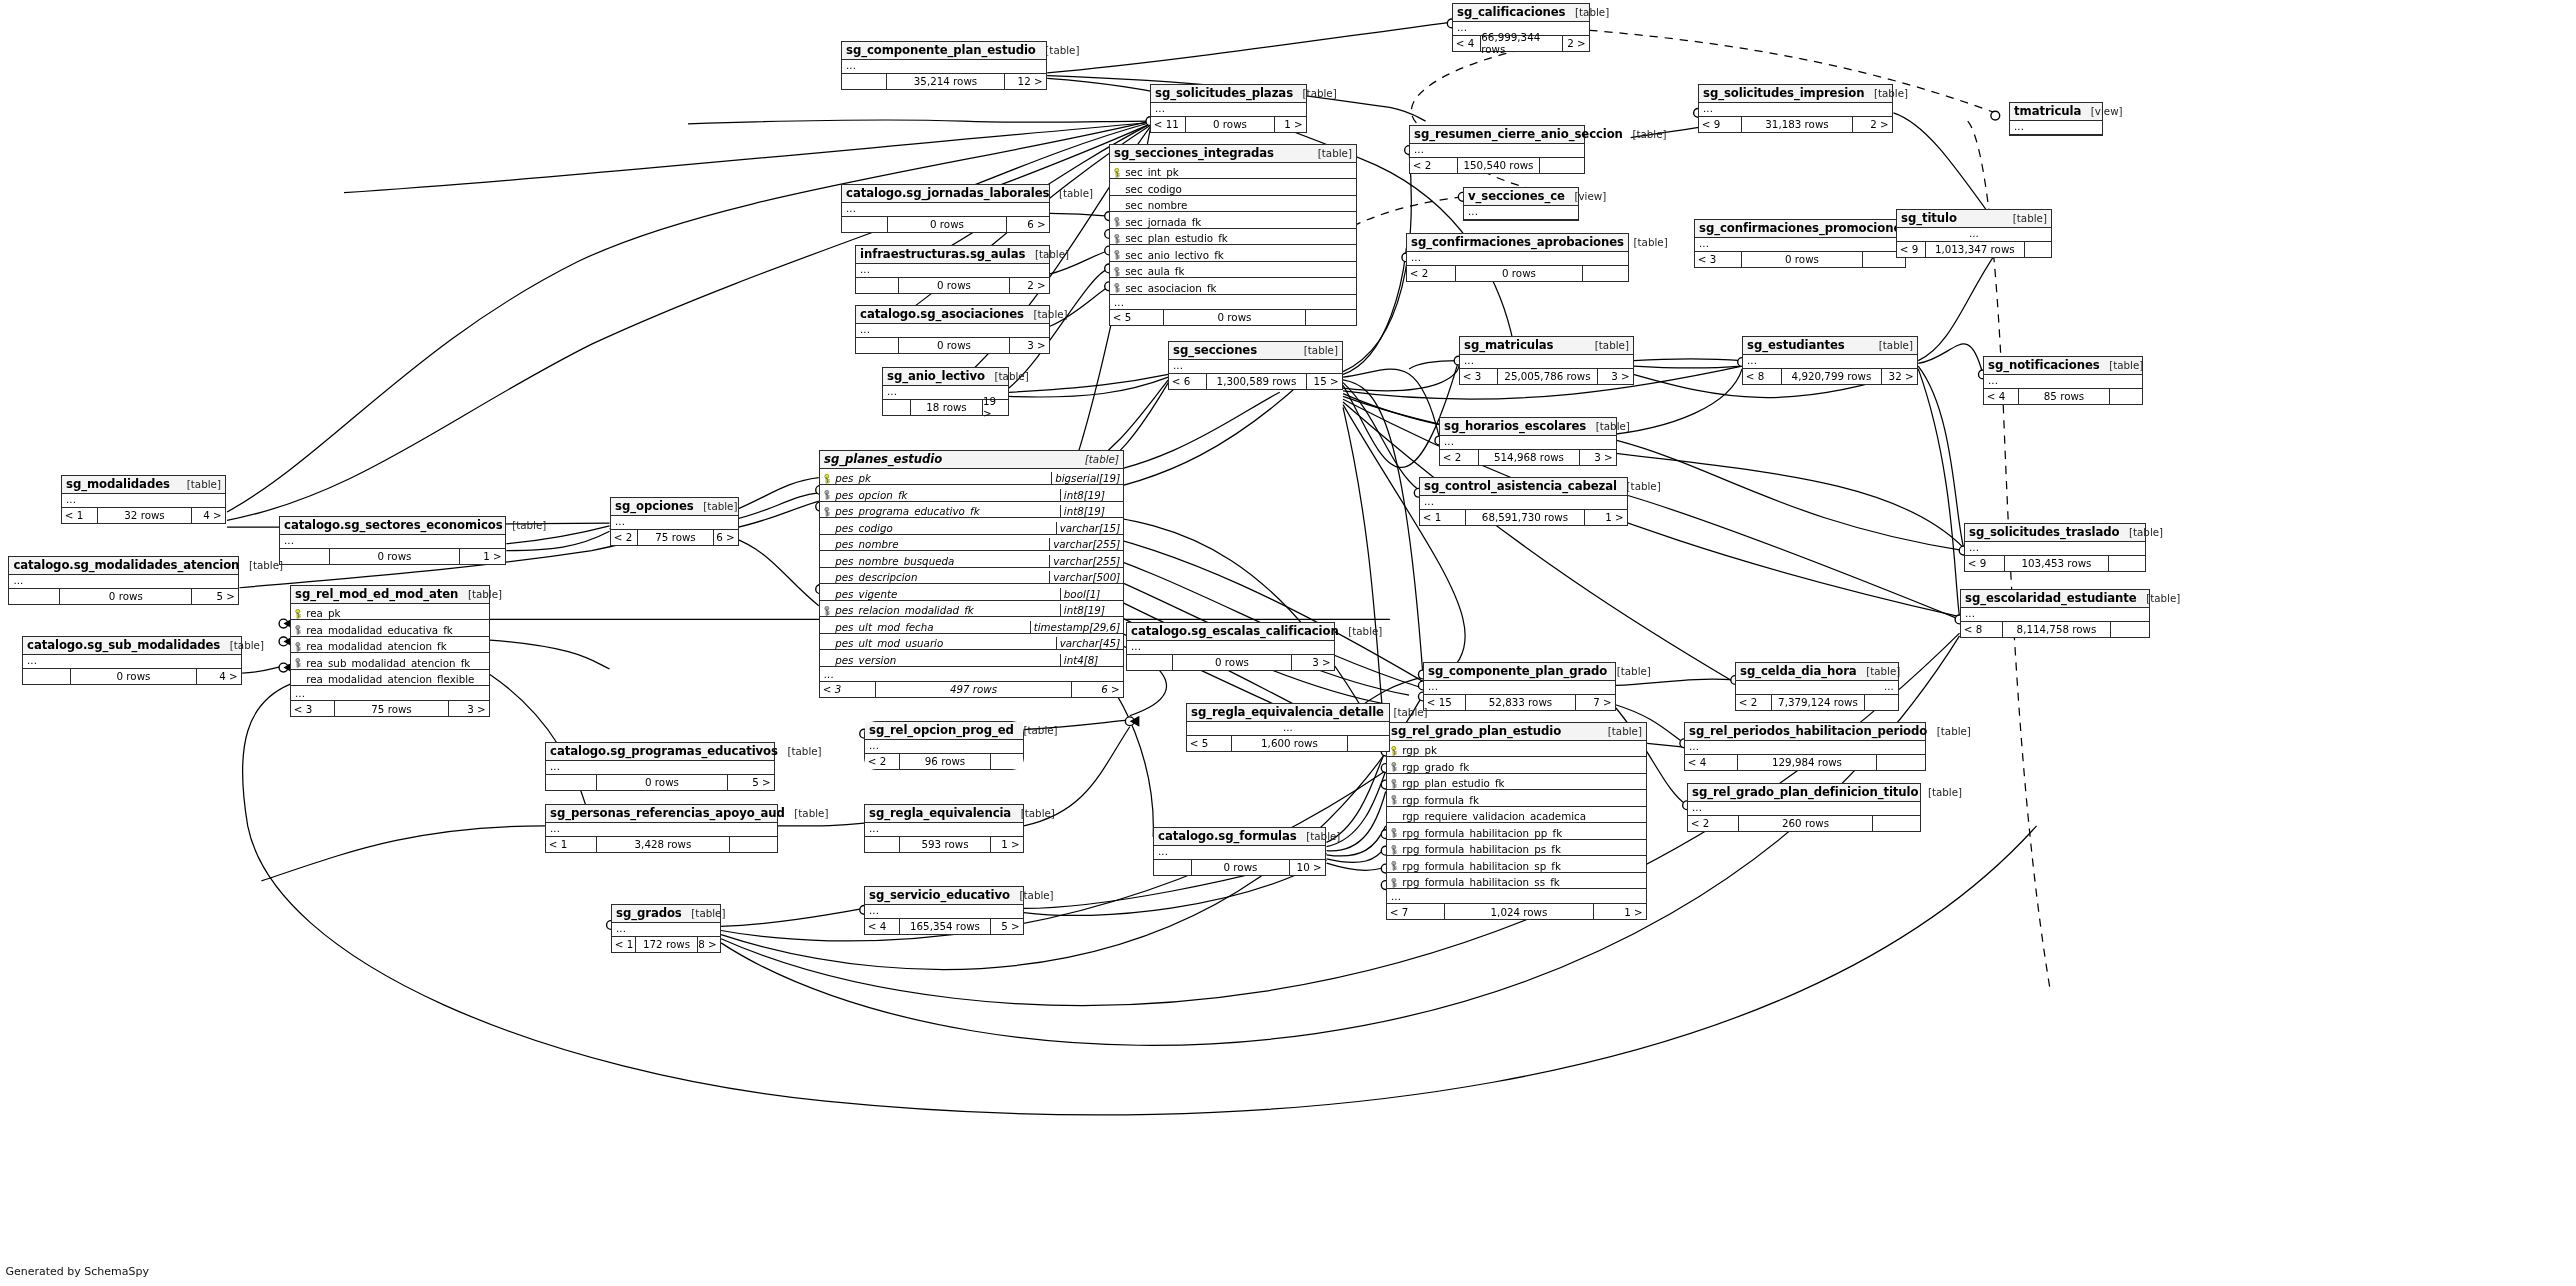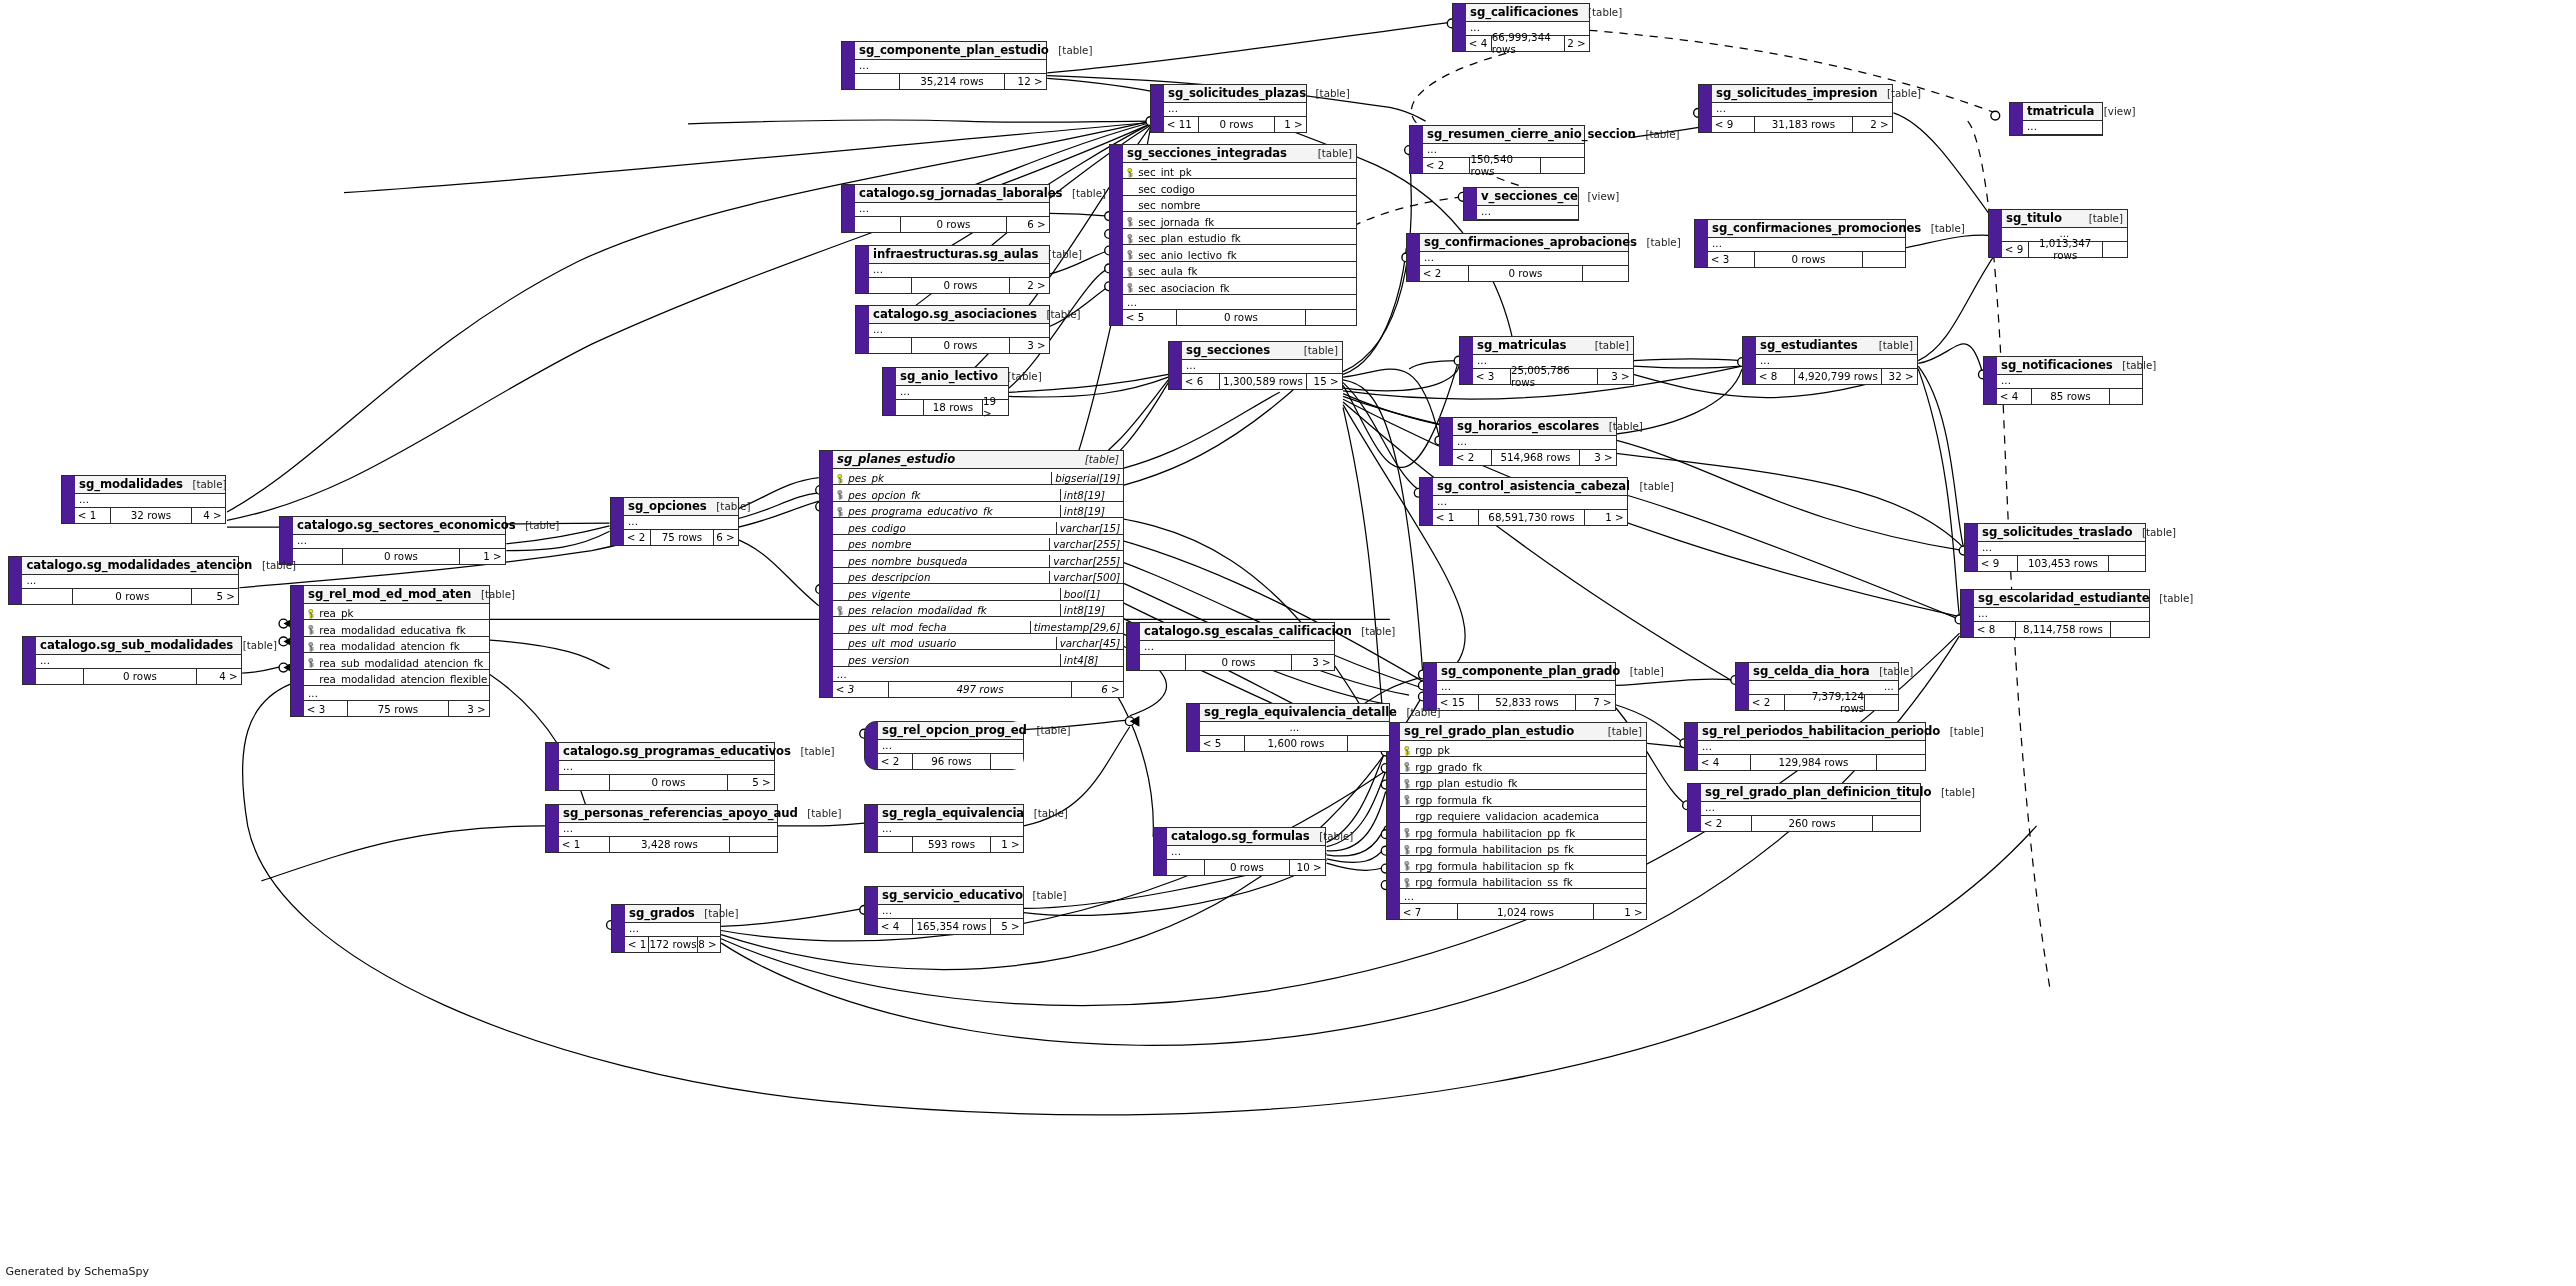--- a/index.html
+++ b/index.html
@@ -1,20 +1,20 @@
 <!DOCTYPE html>
 <html style="font-size:11px"><head>
 <meta charset="utf-8">
 <style>
   html,body{margin:0;padding:0;background:#ffffff;}
   body{font-family:"DejaVu Sans","Liberation Sans",sans-serif;}
   #canvas{position:relative;width:2576px;height:1287px;background:#fff;overflow:hidden;}
   #edges{position:absolute;left:0;top:0;width:2576px;height:1287px;pointer-events:none;}
 
-  .tbl{position:absolute;box-sizing:border-box;border:1.4px solid #2b2b2b;background:#4c1d95;padding-left:13px;}
+  .tbl{position:absolute;box-sizing:border-box;border:1.4px solid #2b2b2b;background:#1d4ed8;}
   .tbl-hd{display:flex;align-items:center;justify-content:space-between;
           background:#f4f4f4;border-bottom:1.4px solid #2b2b2b;
           padding:1.4px 4.1px;white-space:nowrap;}
   .tbl-name{font-weight:bold;font-size:11.7px;color:#000;letter-spacing:-0.1px;}
   .tbl-kind{font-size:10.3px;color:#222;padding-left:9.6px;}
   .tbl-body{background:#fff;}
   .ell{padding:0.7px 4.1px;font-size:10.3px;color:#000;line-height:1.15;border-bottom:1.4px solid #2b2b2b;}
   .col{display:flex;align-items:flex-end;border-bottom:0.7px solid #2b2b2b;height:16.5px;box-sizing:border-box;}
   .col:last-of-type{border-bottom:1.4px solid #2b2b2b;}
   .col .keyw{width:13.8px;display:flex;align-items:center;justify-content:center;flex:0 0 13.8px;}
@@ -439,21 +439,21 @@
       </div>
       <div class="tbl-body">
         <div class="ell">...</div>
         <div class="foot">
           <div class="l" style="width:47px">&lt; 3</div>
           <div class="c">0 rows</div>
           <div class="r" style="width:42px"></div>
         </div>
       </div>
     </div>
-    <div class="tbl" style="left: 1988px; top: 209px; width: 140px; text-align: center;">
+    <div class="tbl" style="left: 1896px; top: 209px; width: 156px; text-align: center;">
       <div class="tbl-hd">
         <span class="tbl-name">sg_titulo</span>
         <span class="tbl-kind">[table]</span>
       </div>
       <div class="tbl-body">
         <div class="ell">...</div>
         <div class="foot">
           <div class="l" style="width:29px">&lt; 9</div>
           <div class="c">1,013,347 rows</div>
           <div class="r" style="width:26.4px"></div>

